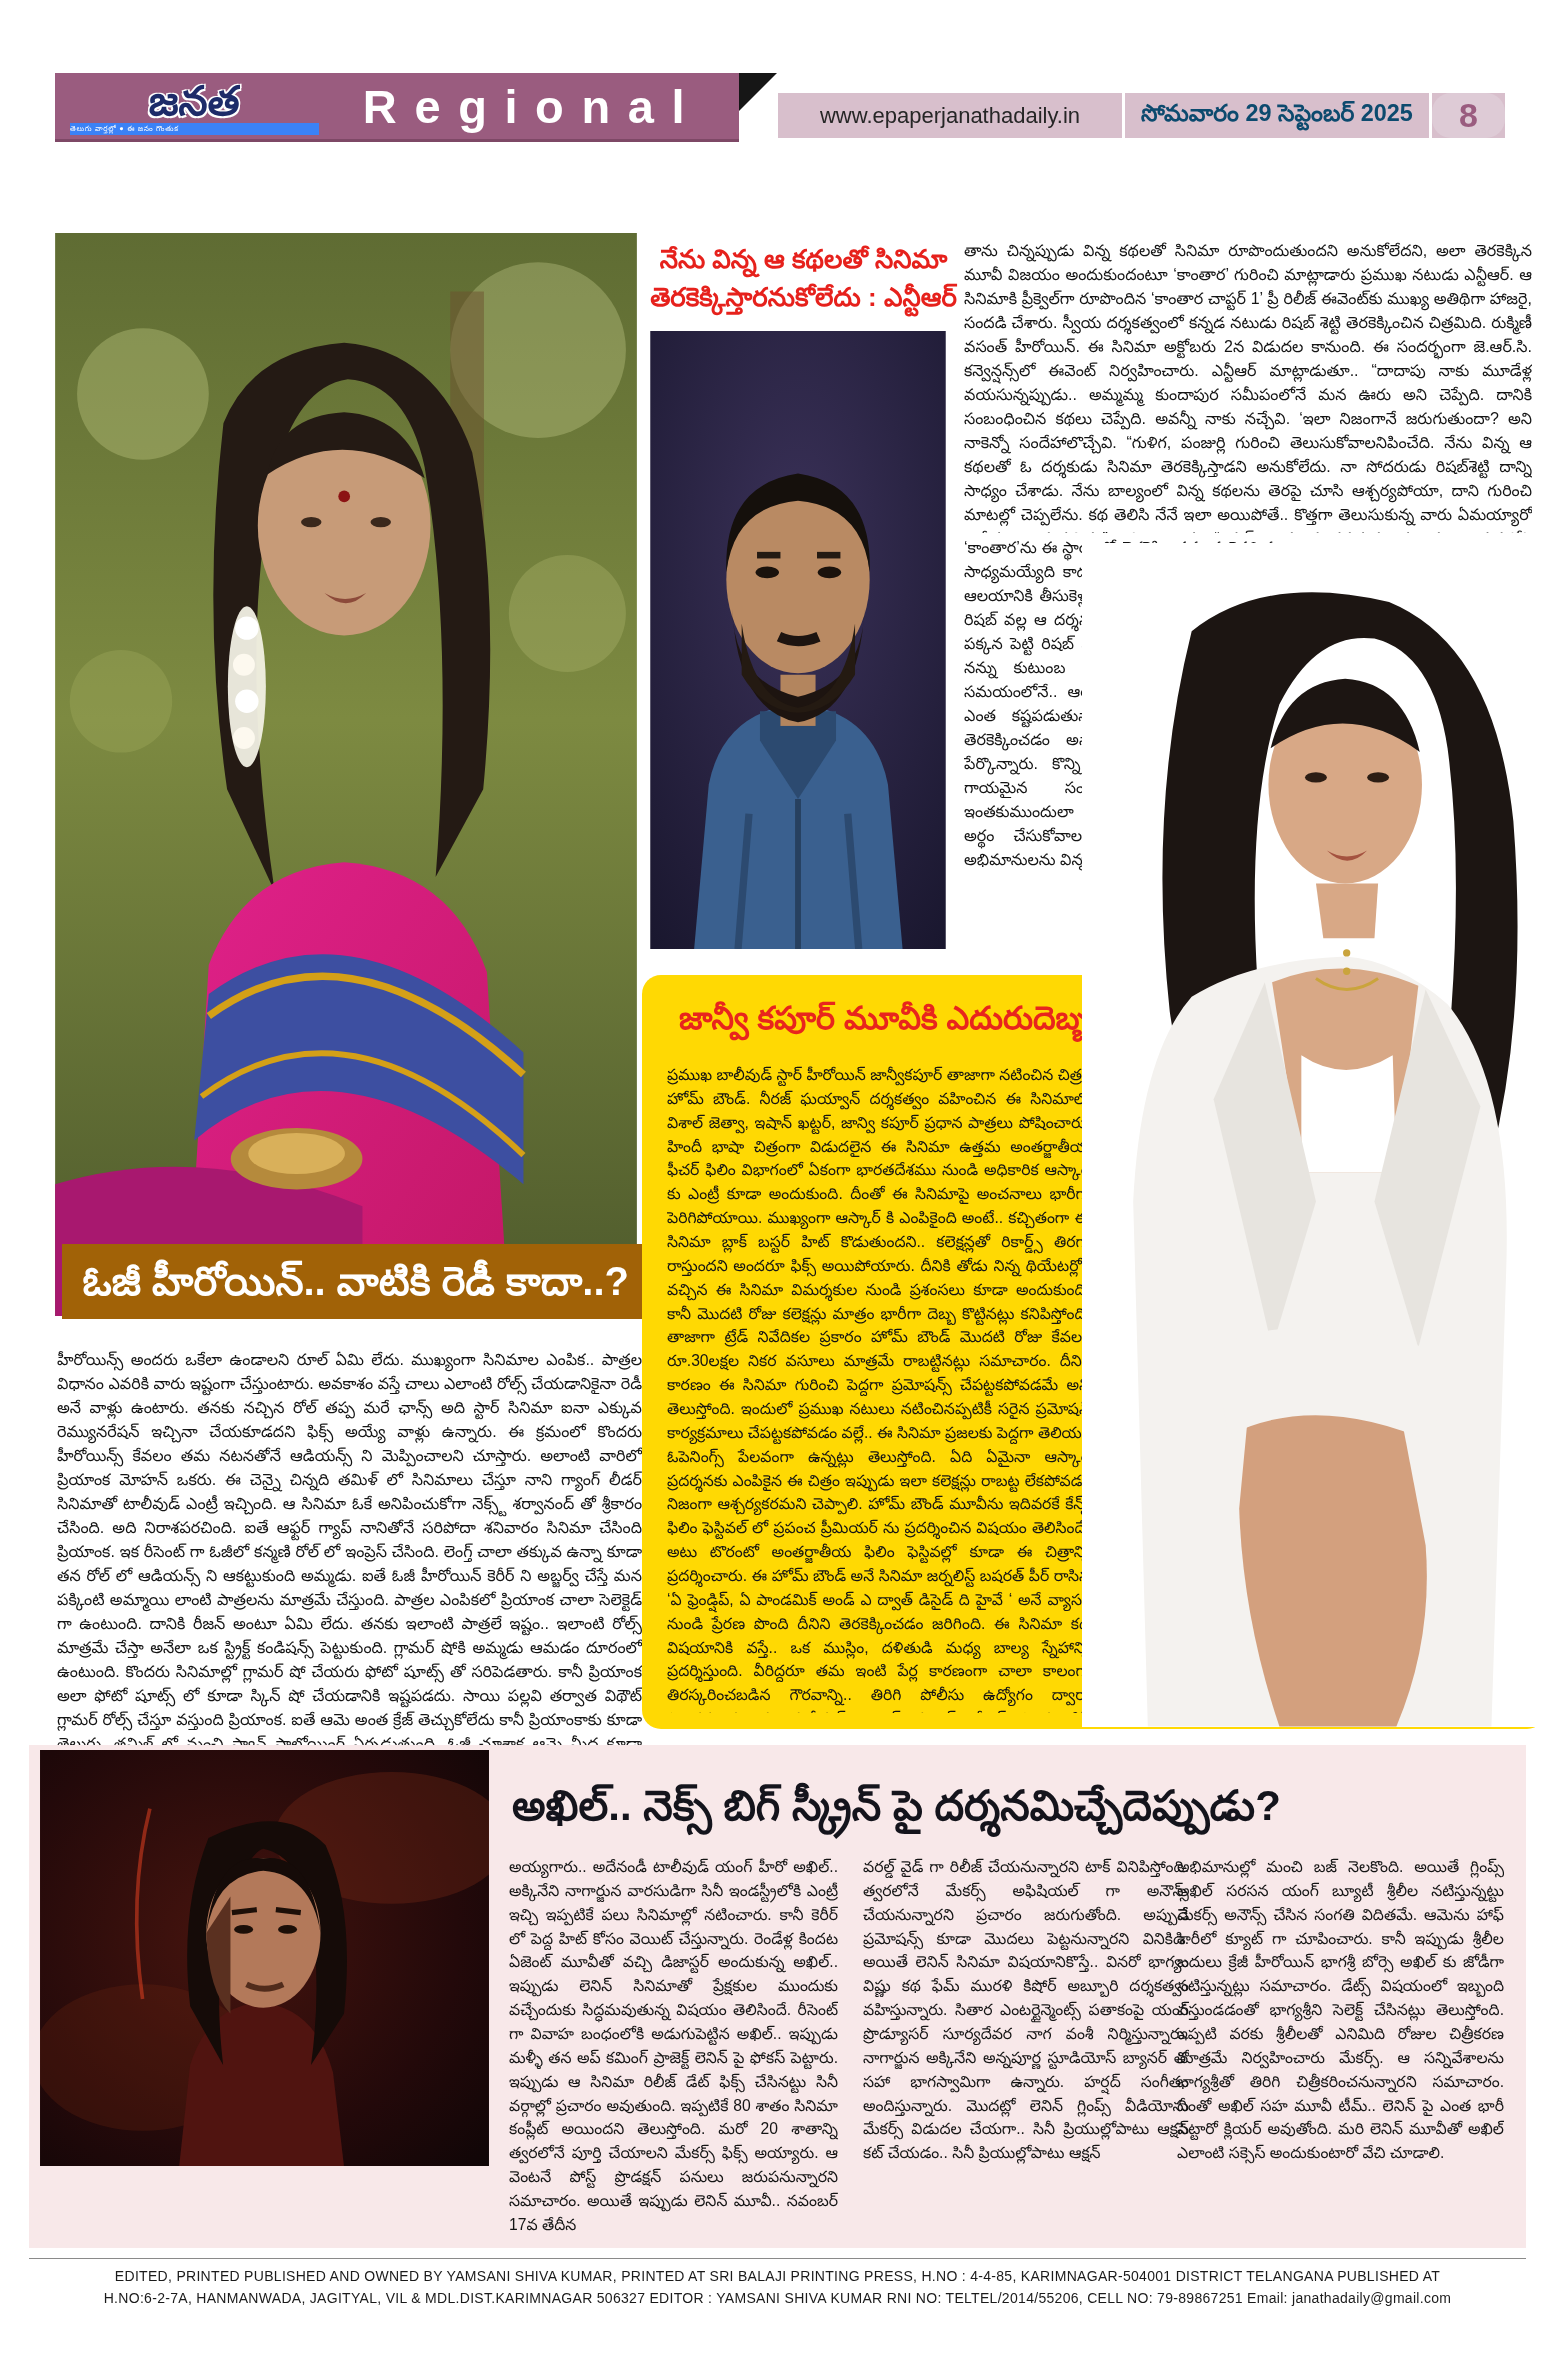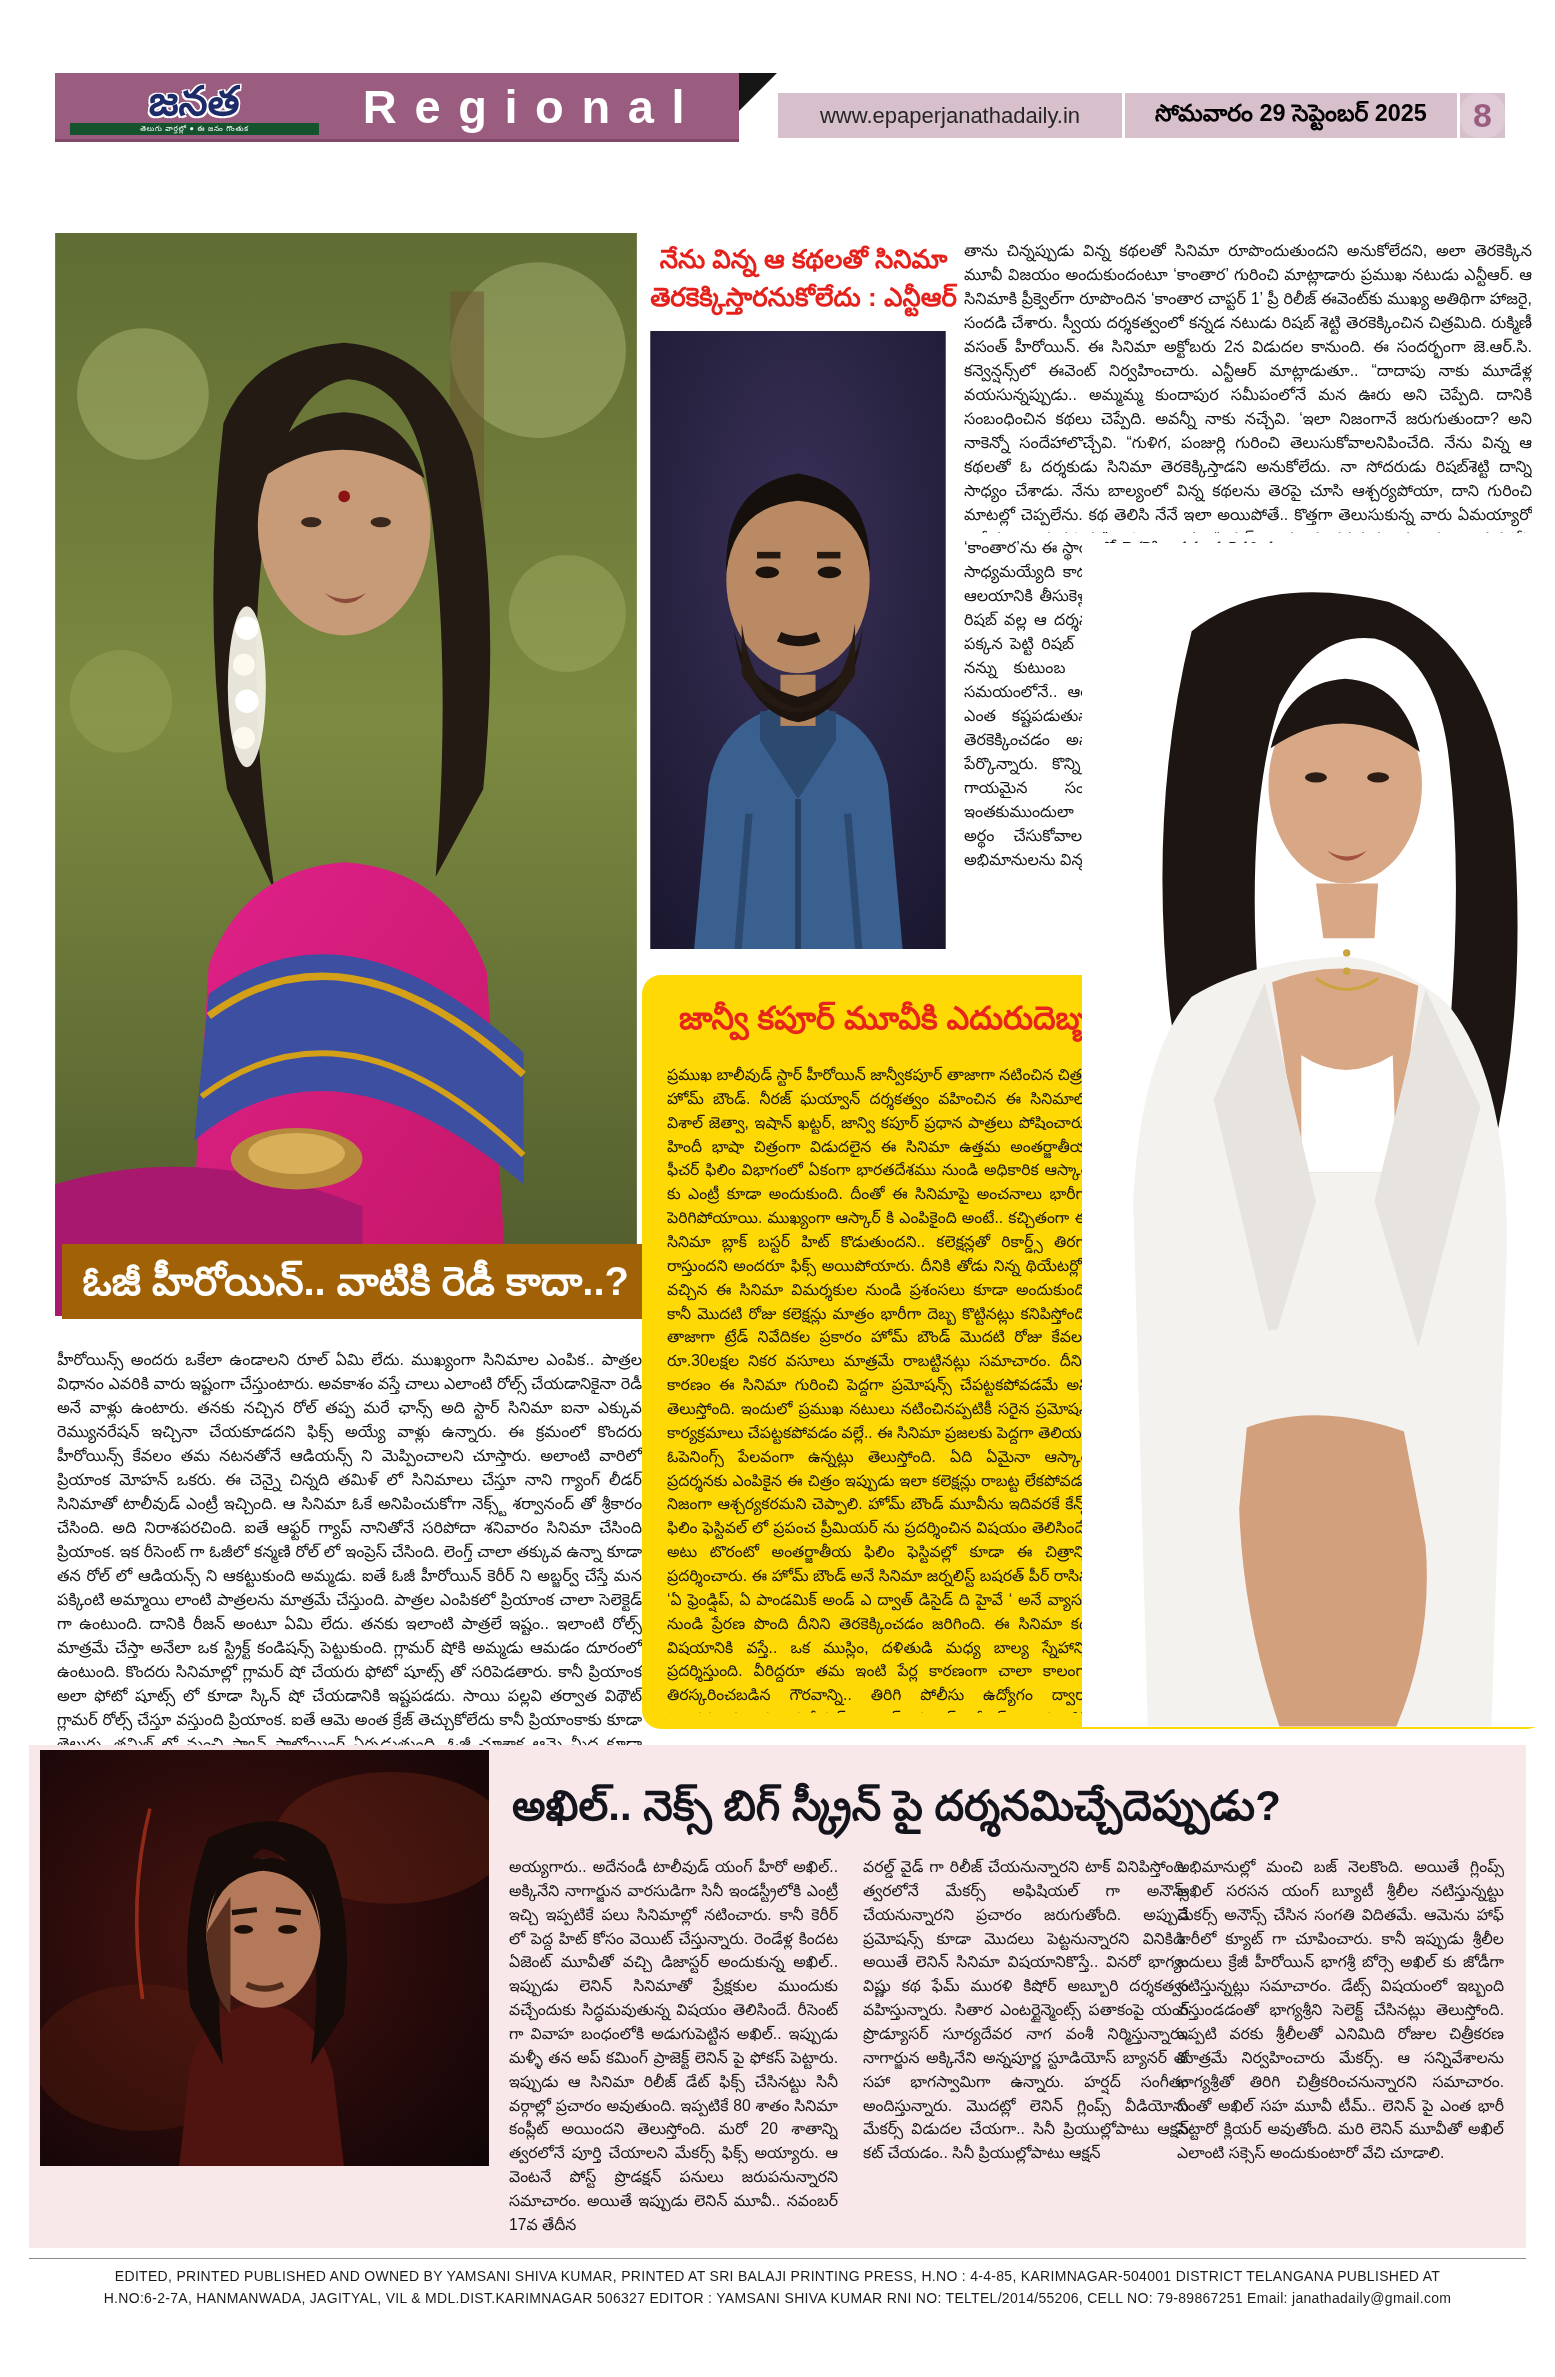--- a/index.html
+++ b/index.html
@@ -5,29 +5,29 @@
   html,body{margin:0;padding:0;background:#e8e8e8;}
   .page{position:relative;width:1556px;height:2377px;background:#ffffff;overflow:hidden;
         font-family:"Liberation Sans","DejaVu Sans",sans-serif;color:#111;}
   .abs{position:absolute;}
   
   .banner{left:55px;top:73px;width:684px;height:66px;background:#9a5c7f;border-bottom:3.7px solid #7e4866;}
   .banner-fold{left:739px;top:73px;width:0;height:0;border-left:38px solid #161616;border-bottom:38px solid transparent;}
   .logo-box{left:70px;top:76px;width:249px;height:51px;}
   .logo-text{width:100%;text-align:center;font-size:41px;font-weight:bold;color:#1d2b69;transform:skewX(-5deg);
              text-shadow:1.5px 1.5px 0 #fff,-1.5px -1.5px 0 #fff,1.5px -1.5px 0 #fff,-1.5px 1.5px 0 #fff;line-height:51px;}
-  .logo-strip{left:70px;top:123px;width:249px;height:12.4px;background:#14532d;color:#fff;font-size:7.3px;
-              text-align:center;line-height:12.4px;letter-spacing:0.7px;overflow:hidden;}
+  .logo-strip{left:70px;top:123px;width:249px;height:12.4px;background:#3b82f6;color:#fff;font-size:7.3px;
+              text-align:left;line-height:12.4px;letter-spacing:0.7px;overflow:hidden;}
   .regional{left:326px;top:75px;width:413px;height:63px;color:#ffffff;font-size:47px;font-weight:800;
             letter-spacing:17.6px;text-align:center;line-height:63px;}
   .infobar{left:778px;top:93px;width:727px;height:45px;background:#d8bfcc;display:flex;align-items:stretch;}
   .infobar .cell{display:flex;align-items:center;justify-content:center;border-radius:19px;}
   .web{width:344px;color:#262626;font-size:22px;}
   .bar-div{width:2.9px;background:#ffffff;}
-  .dateb{width:332px;color:#000000;font-size:23.4px;font-weight:bold;}
+  .dateb{width:304px;color:#0c4a6e;font-size:23.4px;font-weight:bold;}
   .pgnum{flex:1;background:#decbd6;color:#9a5c7f;font-size:34px;font-weight:800;}
   
   .tbody{font-size:16px;line-height:1.5;text-align:justify;color:#141414;overflow:hidden;}
   .tbody-sm{font-size:15.7px;line-height:1.52;text-align:justify;color:#141414;overflow:hidden;}
   
   .photo-left{left:55px;top:233px;width:582px;height:1083px;overflow:hidden;}
   .og-band{left:62px;top:1244px;width:677px;height:75px;background:#a16207;color:#fff;
            font-size:40px;font-weight:bold;line-height:75px;padding-left:20.5px;box-sizing:border-box;white-space:nowrap;}
   .og-body{left:57px;top:1348px;width:585px;height:401px;}
   .ntr-headline{left:642px;top:241px;width:323px;height:82px;color:#e6211c;font-weight:bold;

